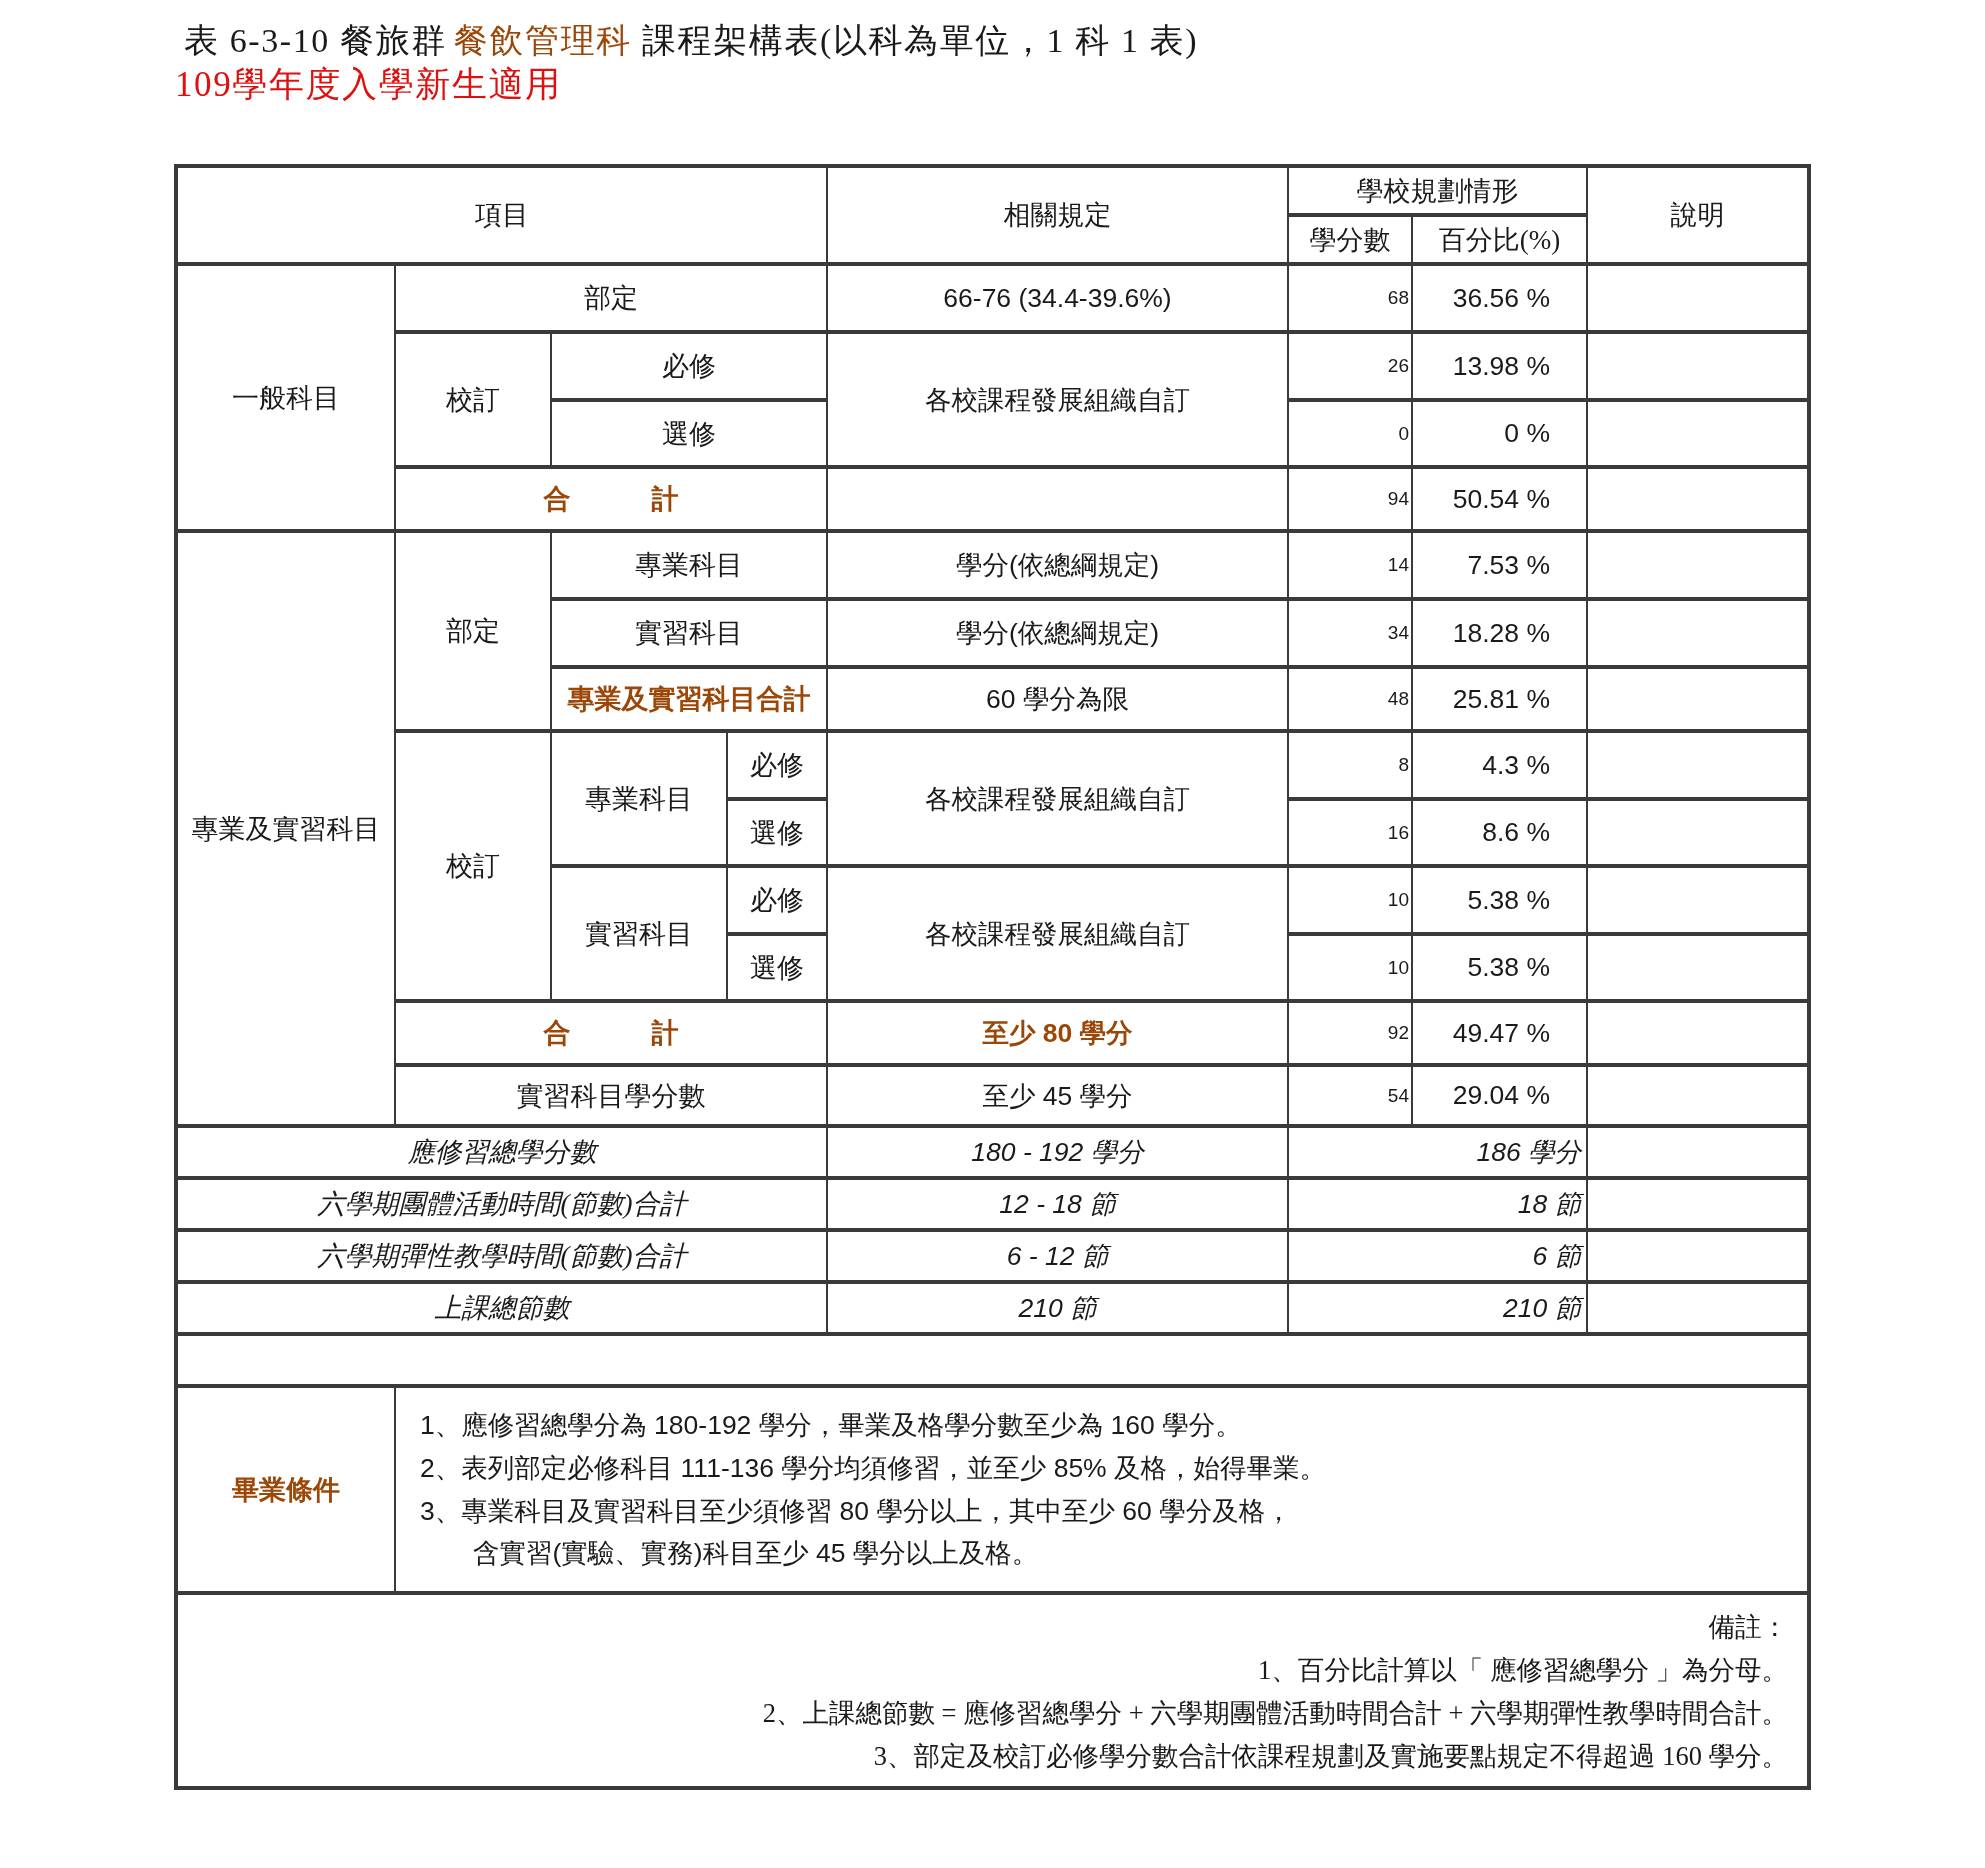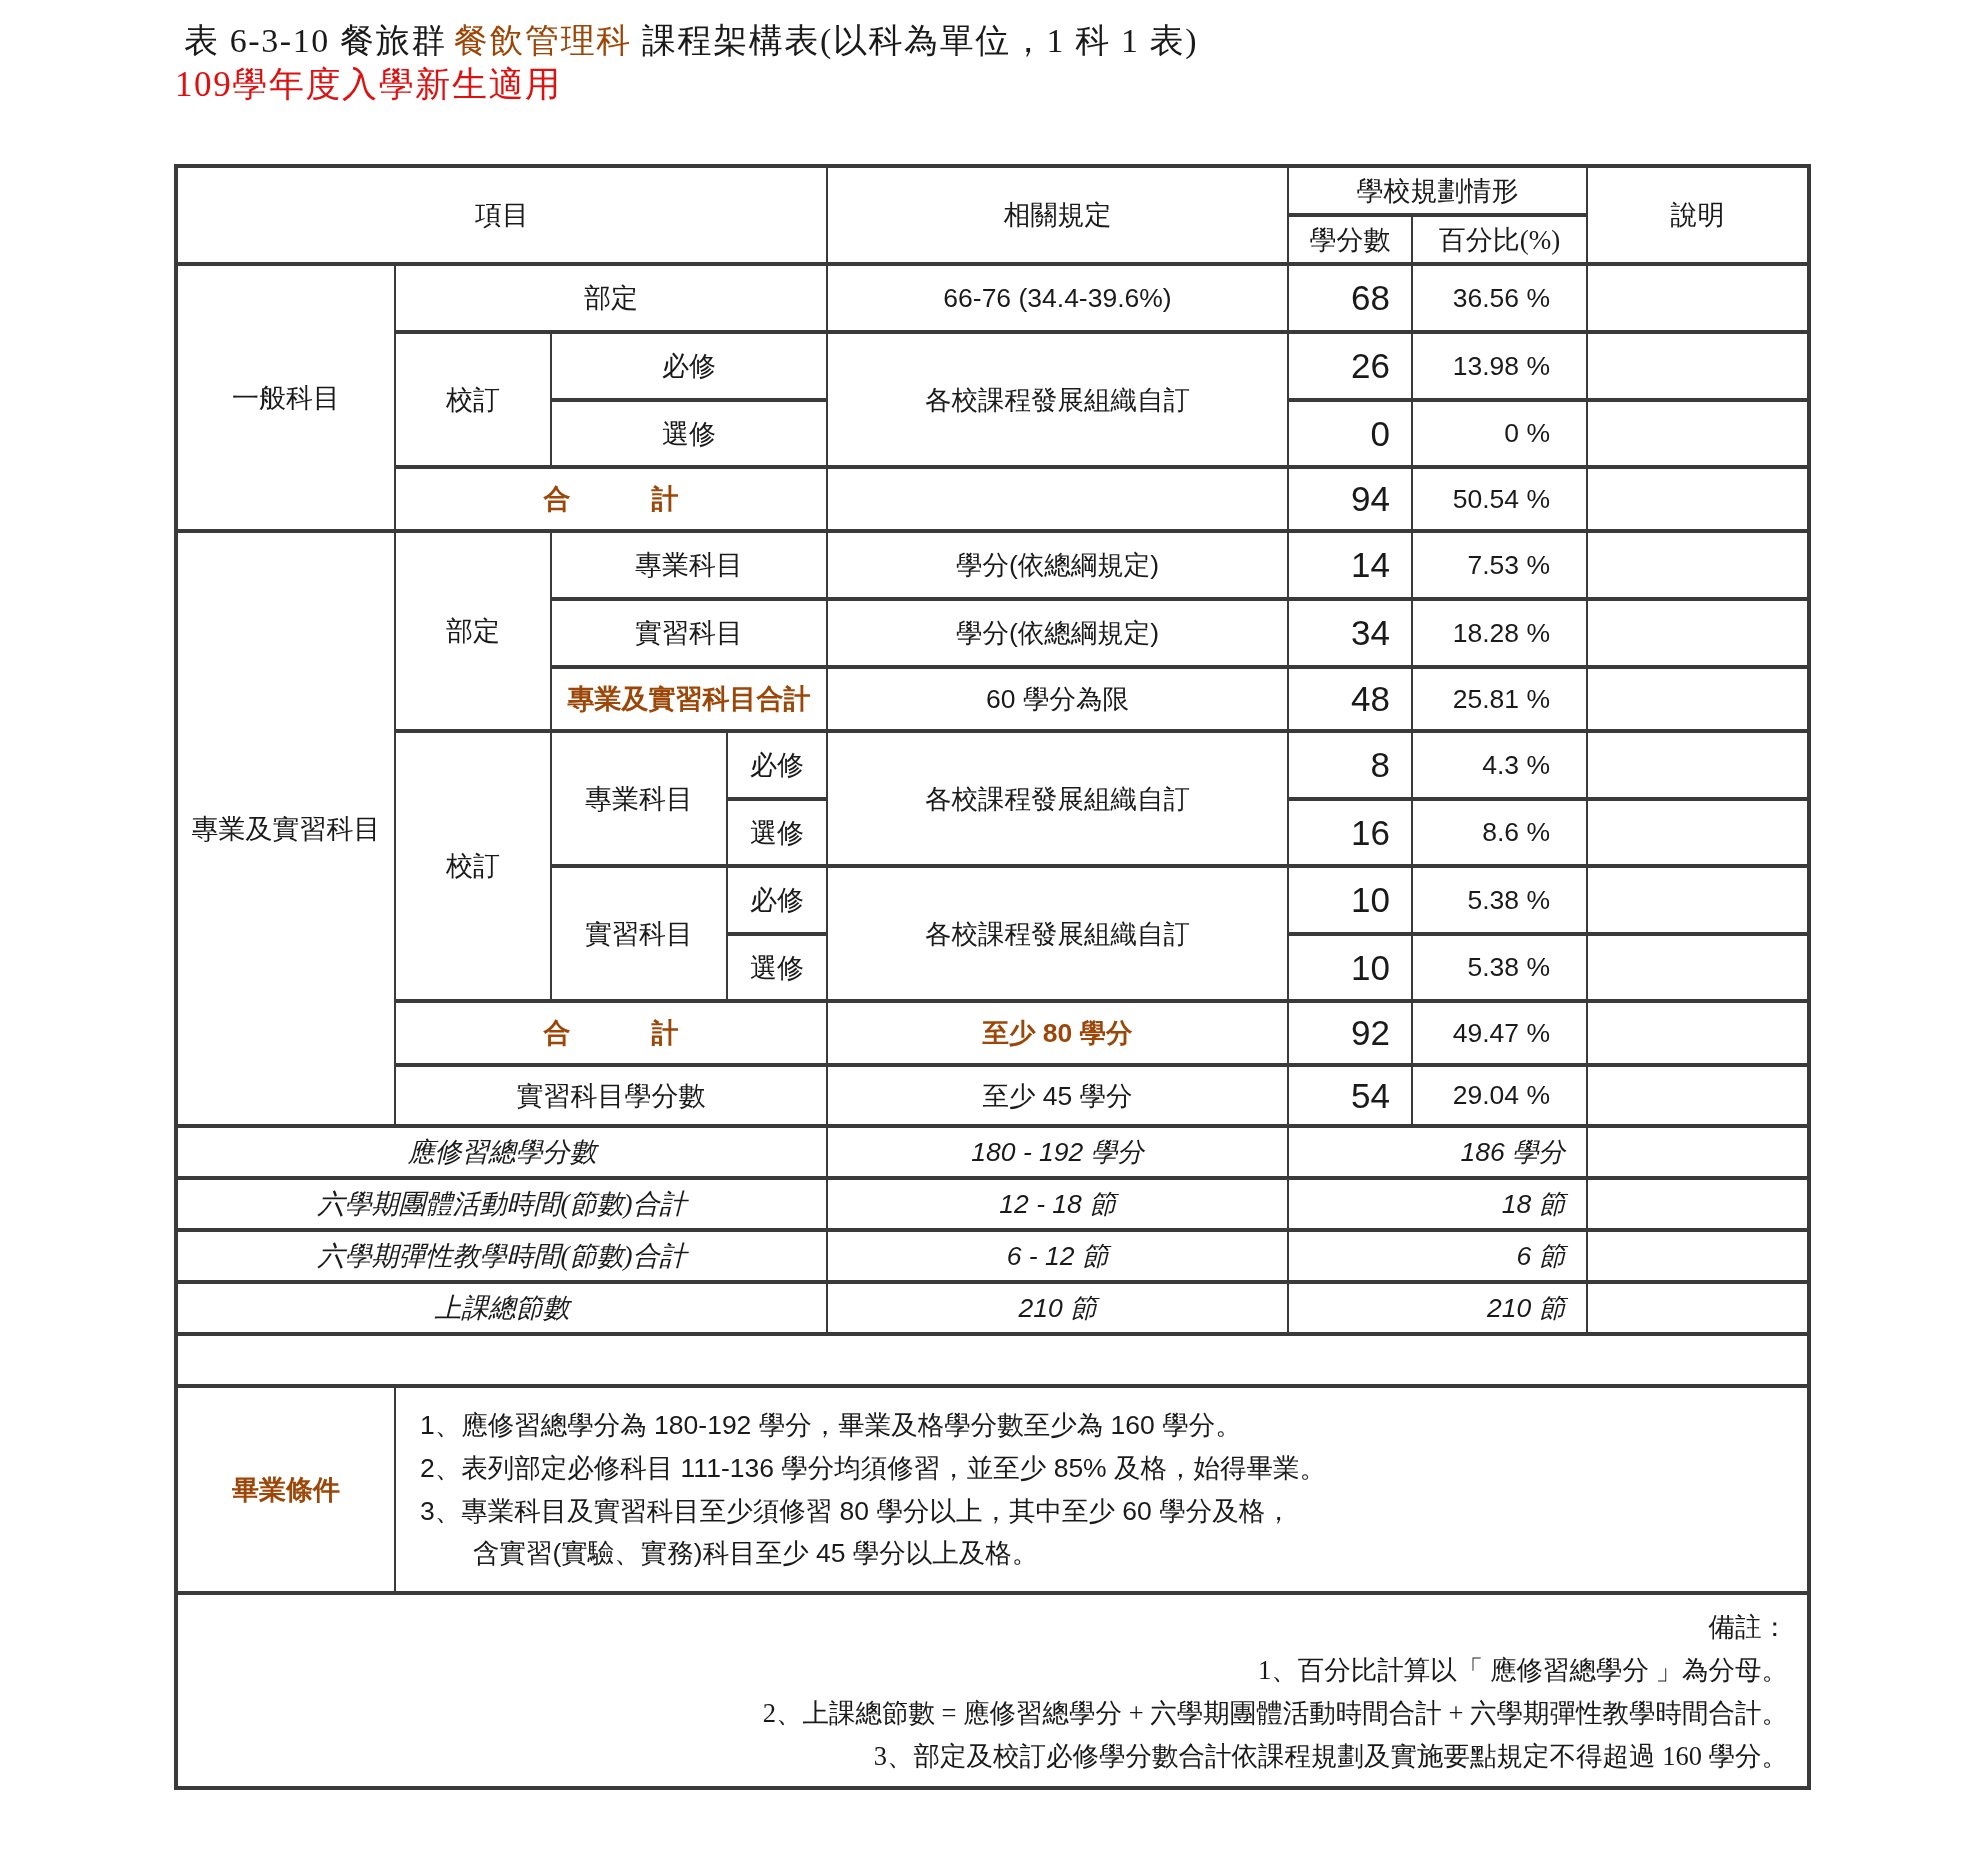--- a/index.html
+++ b/index.html
@@ -40,29 +40,29 @@
   tr.hh  td{height:49px;}
   tr.r85 td{height:68px;}
   tr.r84 td{height:67px;}
   tr.r80 td{height:64px;}
   tr.r76 td{height:61px;}
   tr.r65 td{height:52px;font-style:italic;}
   tr.r258 td{height:207px;}
   tr.r209 td{height:168px;}
 
   td.num{
-    text-align:right;padding-right:21px;
-    font-family:"Liberation Sans", sans-serif;font-size:35px;
+    text-align:right;padding-right:2px;
+    font-family:"Liberation Sans", sans-serif;font-size:19px;
   }
   td.pct{
     text-align:right;padding-right:36px;
     font-family:"Liberation Sans", sans-serif;font-size:26.5px;
   }
   td.val{
-    text-align:right;padding-right:21px;
+    text-align:right;padding-right:5px;
     font-family:"Liberation Sans", sans-serif;font-size:26.5px;
   }
   td.reg{
     font-family:"Liberation Sans", serif;font-size:26.5px;
   }
   td.lbl{font-family:"Liberation Serif", serif;}
   .brown{color:var(--brown);font-weight:bold;}
   td.grad-content{
     text-align:left;vertical-align:middle;
     padding:8px 19px 8px 24px;

